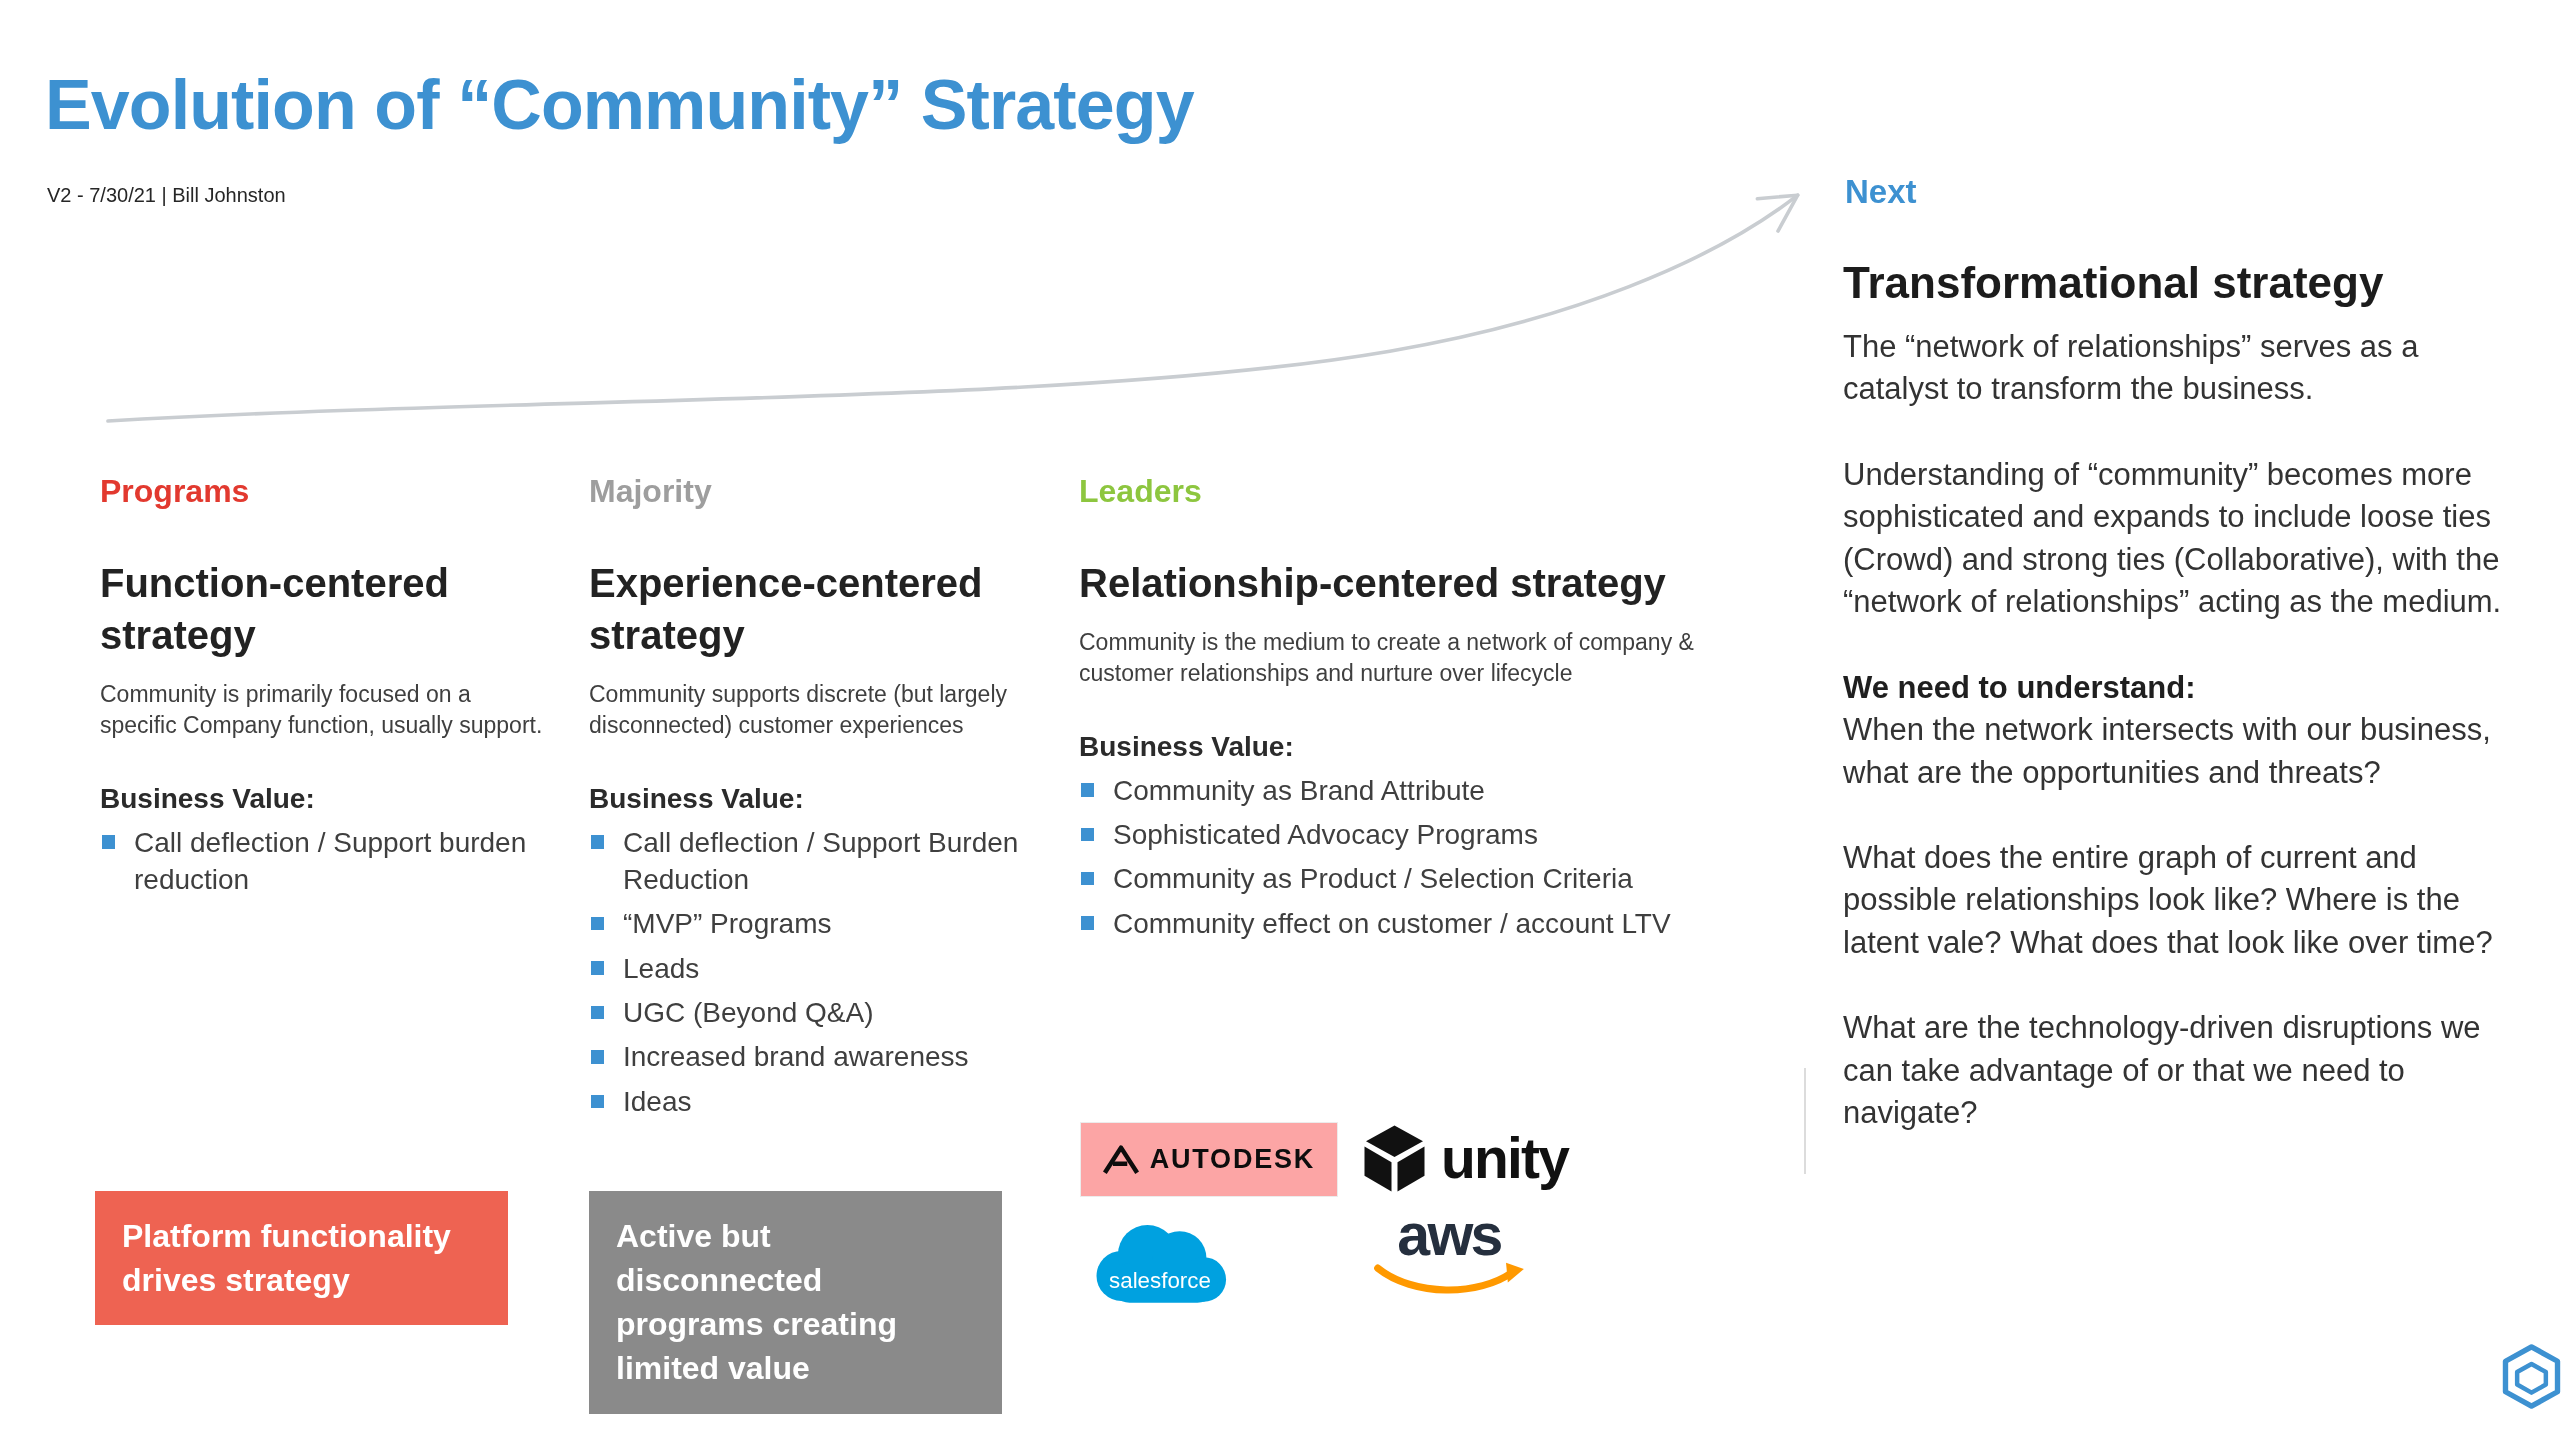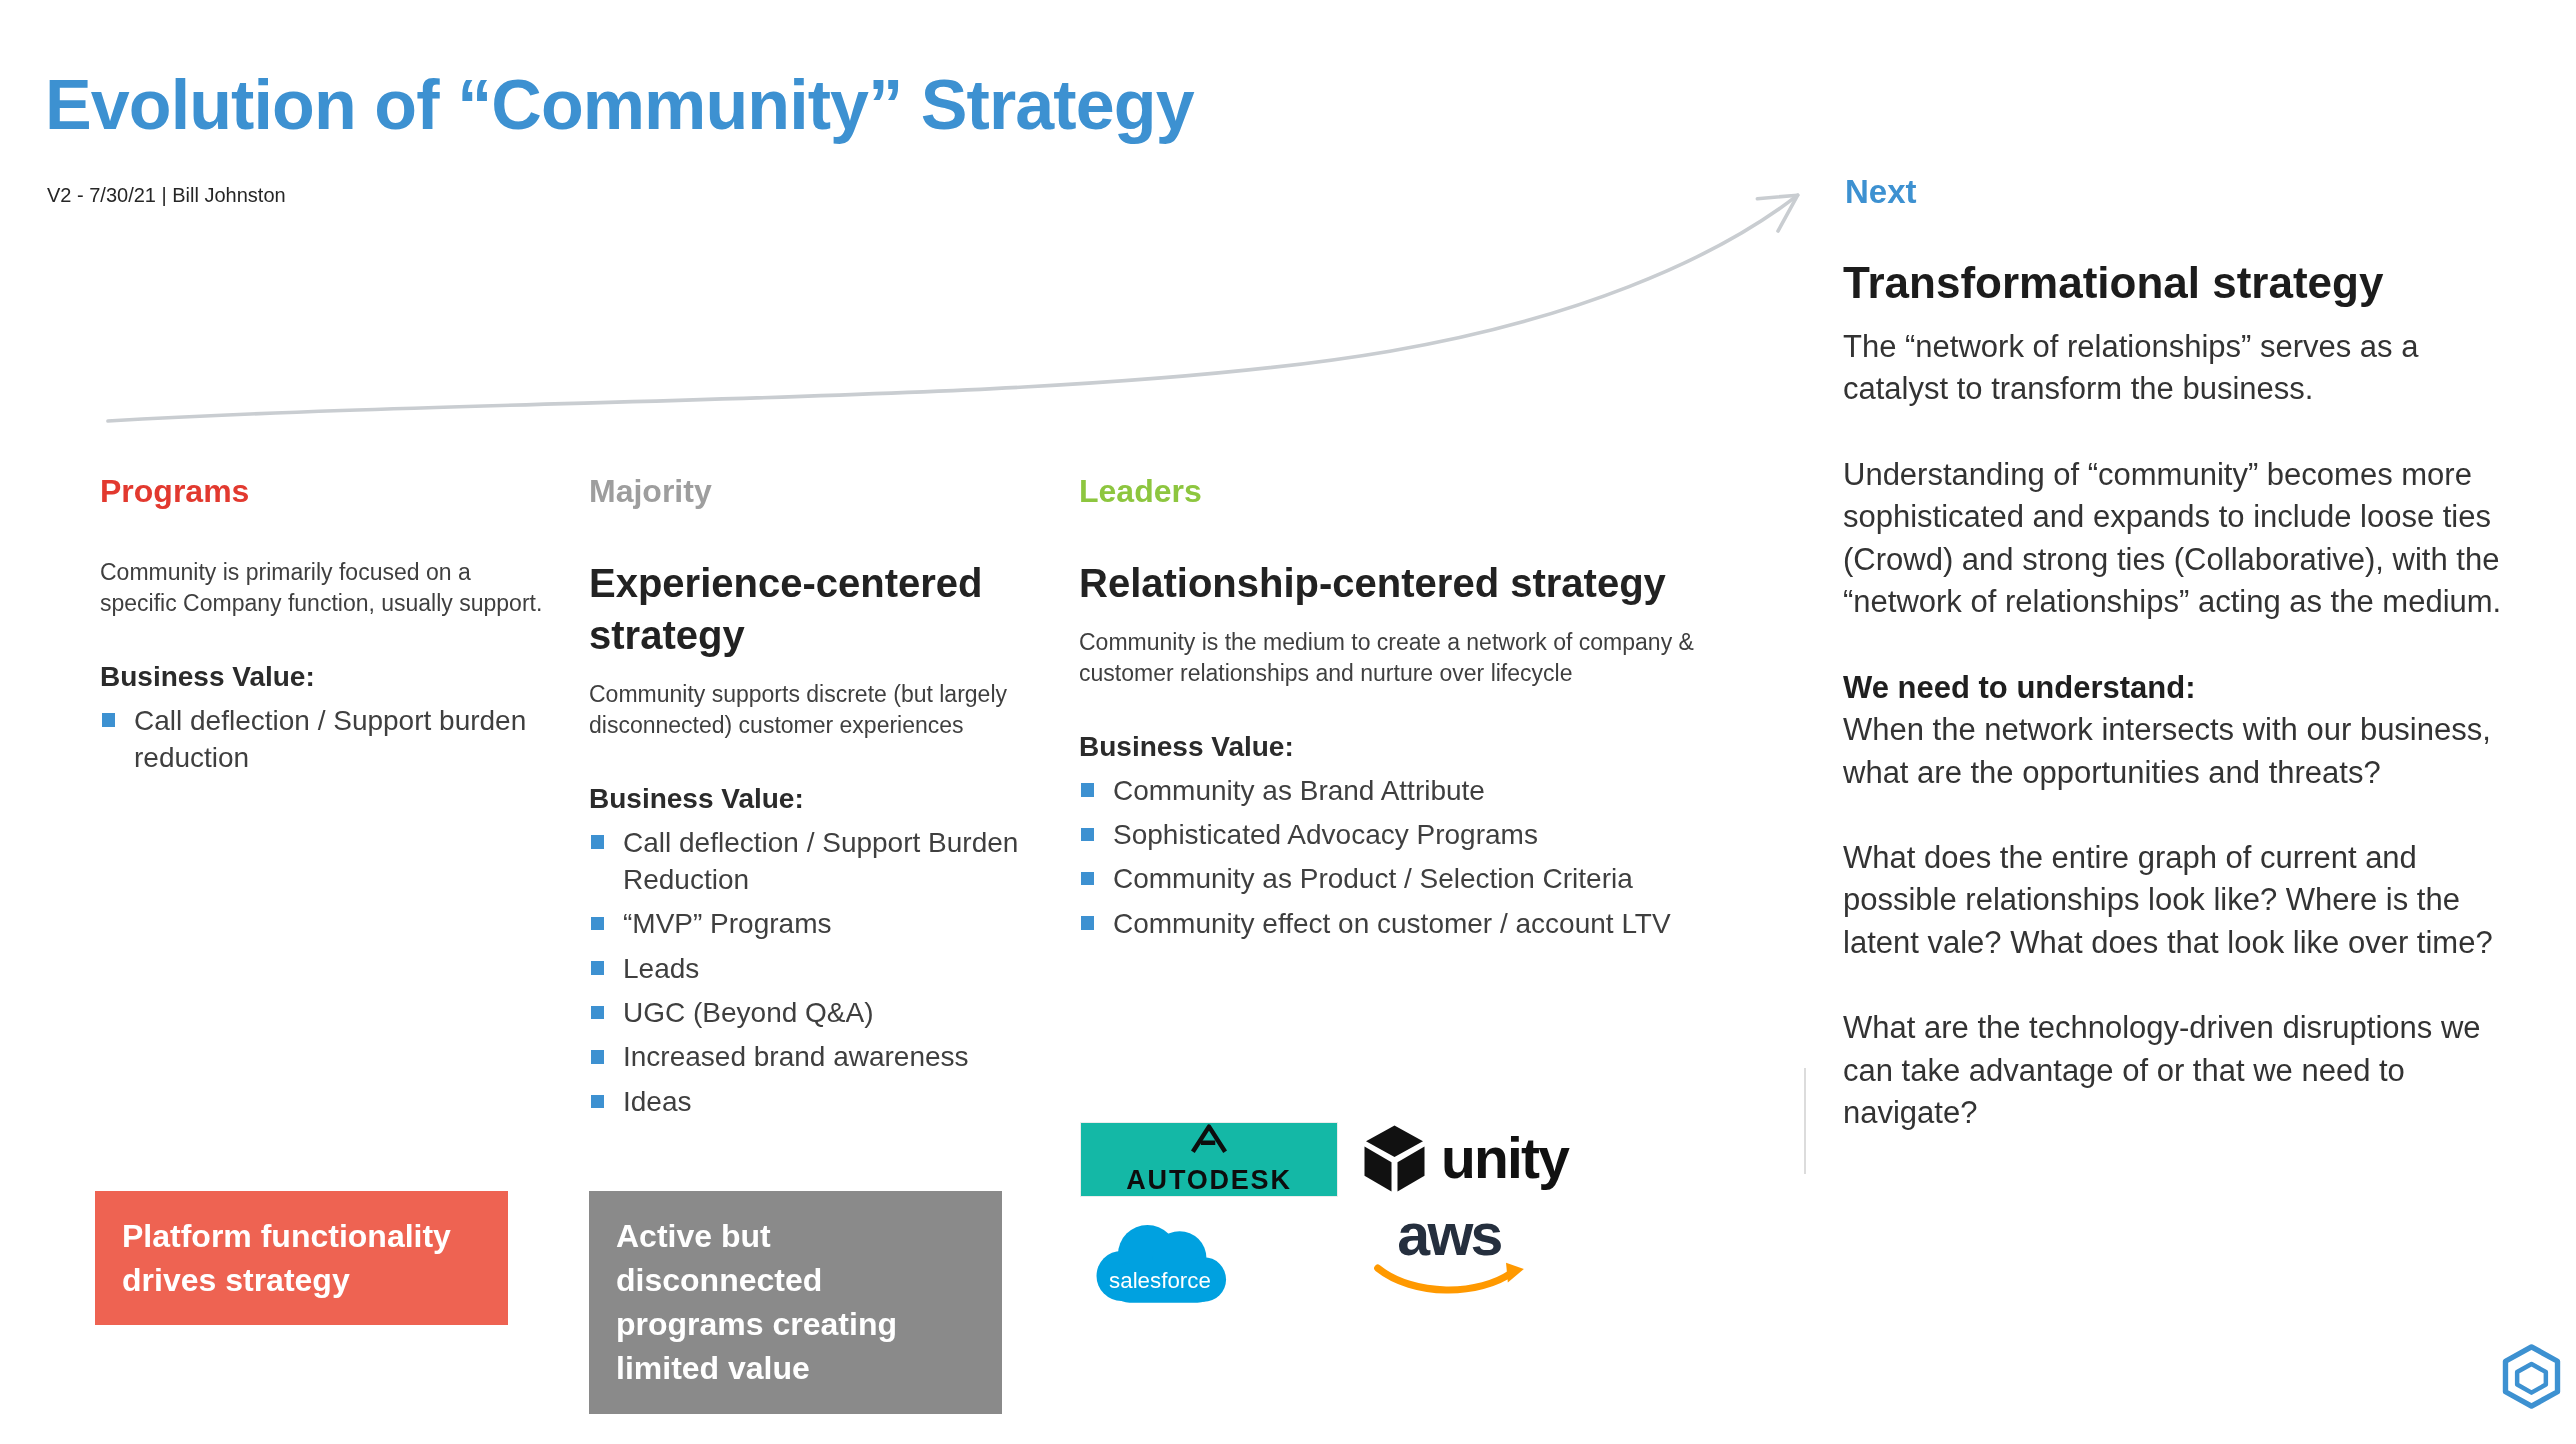--- a/index.html
+++ b/index.html
@@ -106,25 +106,24 @@
     line-height: 1.38;
   }
   .callout-red  { left: 95px; top: 1191px; background: #ee6352; }
   .callout-gray { left: 589px; top: 1191px; background: #8a8a8a; }
 
   
   .autodesk-box {
     position: absolute;
     left: 1080px; top: 1122px;
     width: 258px; height: 75px;
-    background: #14b8a6;
+    background: #fca5a5;
     border: 0.9px solid #ececec;
     display: flex; align-items: center; justify-content: center;
     gap: 10.8px;
-    flex-direction: column;
   }
   .autodesk-text { font-size: 27px; font-weight: bold; letter-spacing: 1.8px; color: #0d0d0d; }
 
   .unity-box {
     position: absolute;
     left: 1357px; top: 1117px;
     height: 82px;
     display: flex; align-items: center; gap: 9px;
   }
   .unity-text { font-size: 57px; font-weight: bold; color: #111111; letter-spacing: -1.8px; }
@@ -173,20 +172,21 @@
 
   <svg class="arrow-svg" viewBox="0 0 1960 340" fill="none" xmlns="http://www.w3.org/2000/svg">
     <path d="M 20,290 C 500,262 1100,272 1450,212 C 1650,178 1810,112 1905,38" stroke="#c9cdd1" stroke-width="4" fill="none" stroke-linecap="round"></path>
     <polyline points="1860,42 1905,38 1883,78" stroke="#c9cdd1" stroke-width="4" fill="none" stroke-linecap="round" stroke-linejoin="round"></polyline>
   </svg>
 
   <div class="next-label">Next</div>
 
   <div class="col col-1">
     <div class="stage stage-laggards">Programs</div>
+    <div class="col-heading">Function-centered strategy</div>
     <div class="col-desc">Community is primarily focused on a specific Company function, usually support.</div>
     <div class="bv-label">Business Value:</div>
     <ul class="bullets">
       <li><span class="sq"></span><span>Call deflection / Support burden reduction</span></li>
     </ul>
   </div>
 
   <div class="col col-2">
     <div class="stage stage-majority">Majority</div>
     <div class="col-heading">Experience-centered strategy</div>

